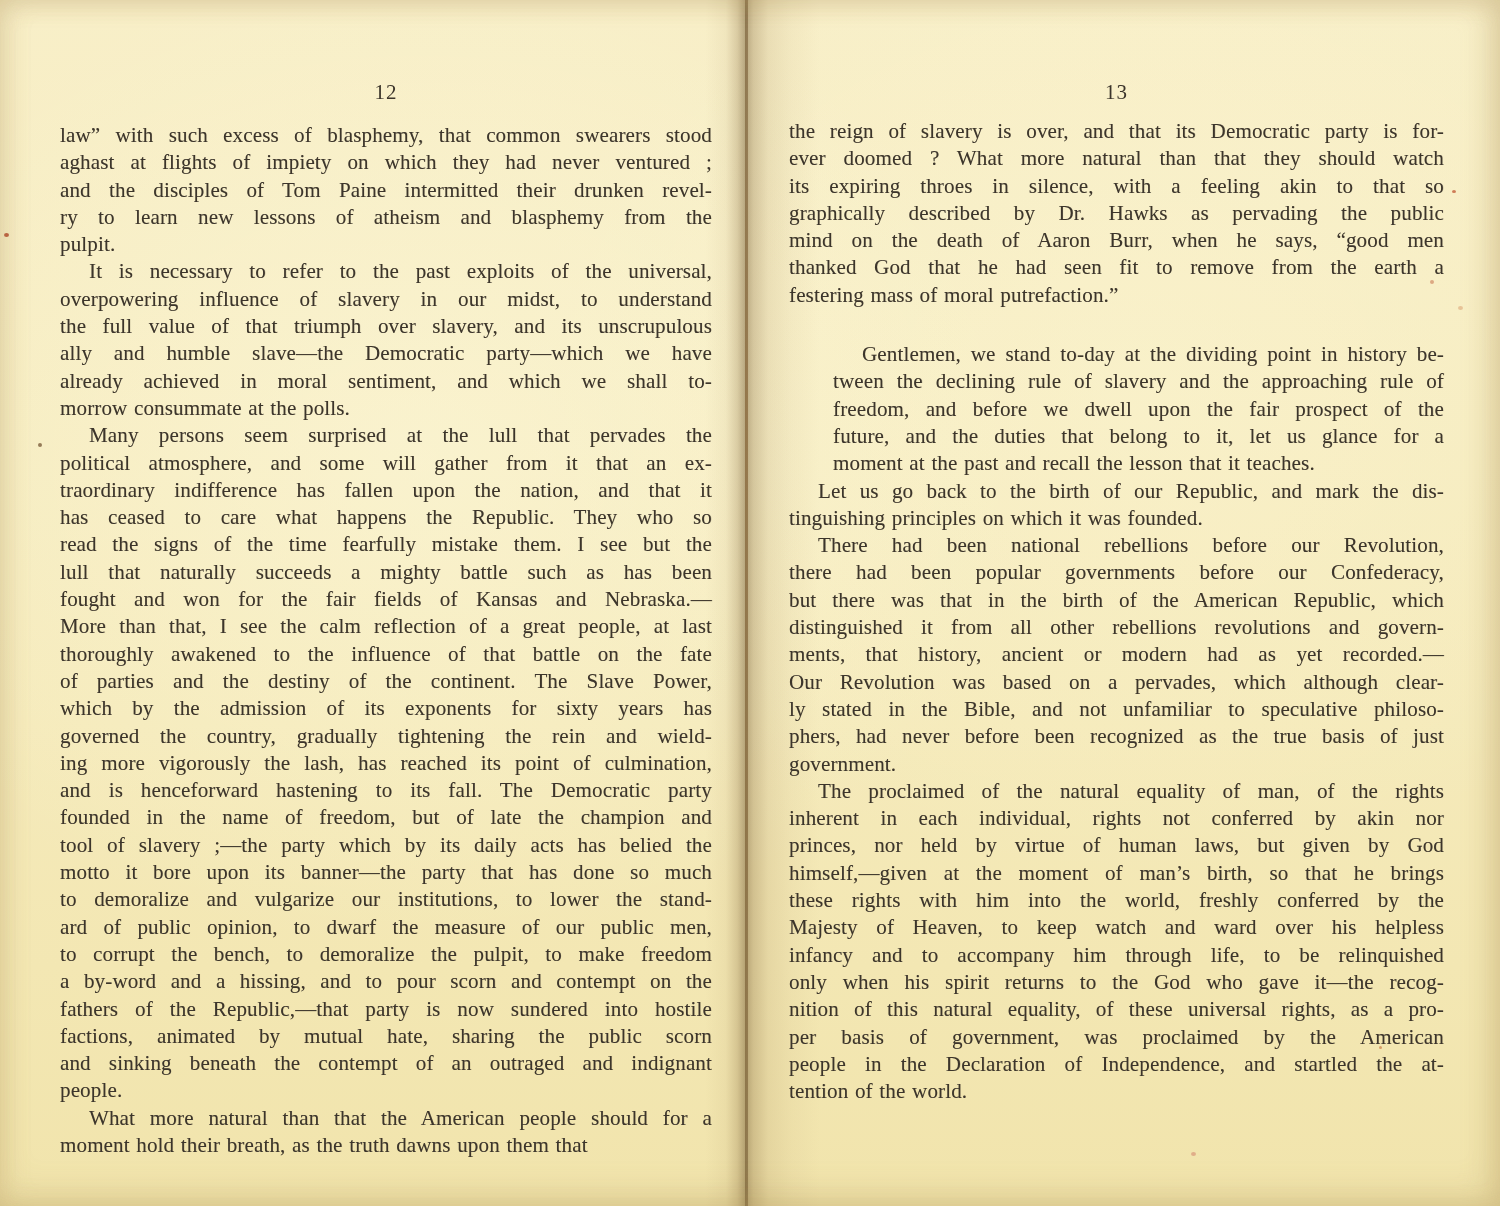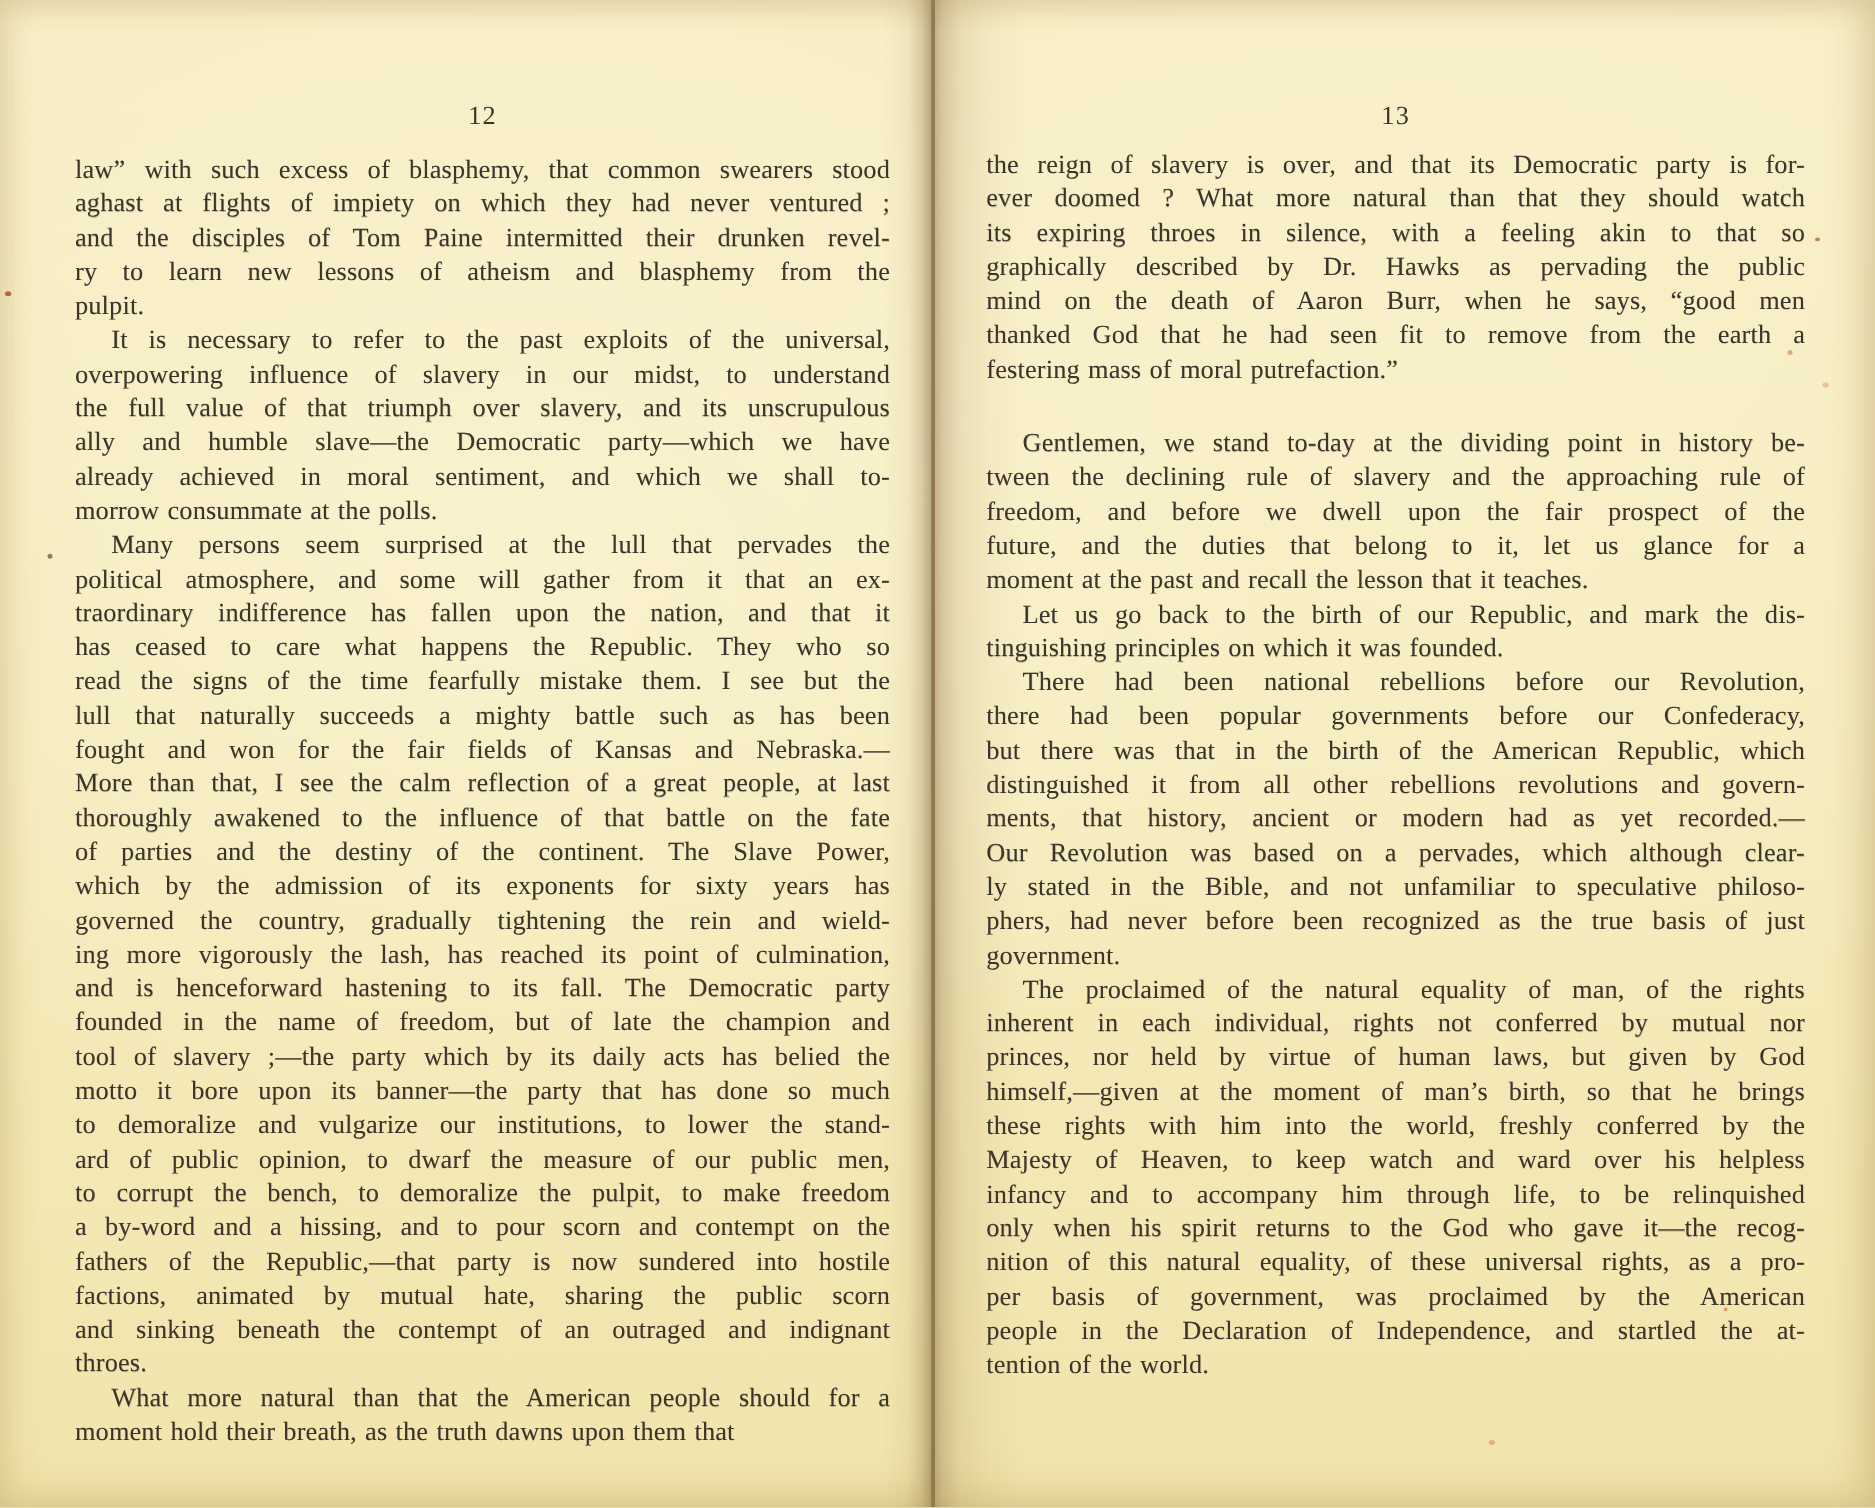--- a/index.html
+++ b/index.html
@@ -50,21 +50,21 @@
     font-size: 21px;
     line-height: 27.3px;
     word-spacing: 1.2px;
     letter-spacing: 0.15px;
     text-shadow: 0.3px 0.3px 0 rgba(70,60,45,0.30);
   }
   .page-left  .page-body { left: 60px; top: 104px; width: 652px; }
   .page-right .page-body { left: 39px; top: 100px; width: 655px; }
 
   .paragraph { margin: 0; }
-  .paragraph.space-before { margin-top: 32px; }
+  .paragraph.space-before { margin-top: 32px; margin-left: 44px; }
   .line { text-align: justify; text-align-last: justify; white-space: normal; }
   .line.last { text-align-last: left; }
   .paragraph.indent .line.first { text-indent: 29px; }
 
   .gutter {
     position: absolute;
     left: 705px; top: 0;
     width: 115px; height: 100%;
     pointer-events: none;
     background: linear-gradient(90deg,
@@ -138,21 +138,21 @@
           <div class="line">founded in the name of freedom, but of late the champion and</div>
           <div class="line">tool of slavery ;—the party which by its daily acts has belied the</div>
           <div class="line">motto it bore upon its banner—the party that has done so much</div>
           <div class="line">to demoralize and vulgarize our institutions, to lower the stand-</div>
           <div class="line">ard of public opinion, to dwarf the measure of our public men,</div>
           <div class="line">to corrupt the bench, to demoralize the pulpit, to make freedom</div>
           <div class="line">a by-word and a hissing, and to pour scorn and contempt on the</div>
           <div class="line">fathers of the Republic,—that party is now sundered into hostile</div>
           <div class="line">factions, animated by mutual hate, sharing the public scorn</div>
           <div class="line">and sinking beneath the contempt of an outraged and indignant</div>
-          <div class="line last">throes.</div>
+          <div class="line last">people.</div>
         </div>
         <div class="paragraph indent">
           <div class="line first">What more natural than that the American people should for a</div>
           <div class="line last">moment hold their breath, as the truth dawns upon them that</div>
         </div>
       </div>
   </div>
 
   <div class="gutter">
     <div class="gutter-crease"></div>
@@ -187,21 +187,21 @@
           <div class="line">but there was that in the birth of the American Republic, which</div>
           <div class="line">distinguished it from all other rebellions revolutions and govern-</div>
           <div class="line">ments, that history, ancient or modern had as yet recorded.—</div>
           <div class="line">Our Revolution was based on a pervades, which although clear-</div>
           <div class="line">ly stated in the Bible, and not unfamiliar to speculative philoso-</div>
           <div class="line">phers, had never before been recognized as the true basis of just</div>
           <div class="line last">government.</div>
         </div>
         <div class="paragraph indent">
           <div class="line first">The proclaimed of the natural equality of man, of the rights</div>
-          <div class="line">inherent in each individual, rights not conferred by mutual nor</div>
+          <div class="line">inherent in each individual, rights not conferred by akin nor</div>
           <div class="line">princes, nor held by virtue of human laws, but given by God</div>
           <div class="line">himself,—given at the moment of man’s birth, so that he brings</div>
           <div class="line">these rights with him into the world, freshly conferred by the</div>
           <div class="line">Majesty of Heaven, to keep watch and ward over his helpless</div>
           <div class="line">infancy and to accompany him through life, to be relinquished</div>
           <div class="line">only when his spirit returns to the God who gave it—the recog-</div>
           <div class="line">nition of this natural equality, of these universal rights, as a pro-</div>
           <div class="line">per basis of government, was proclaimed by the American</div>
           <div class="line">people in the Declaration of Independence, and startled the at-</div>
           <div class="line last">tention of the world.</div>

